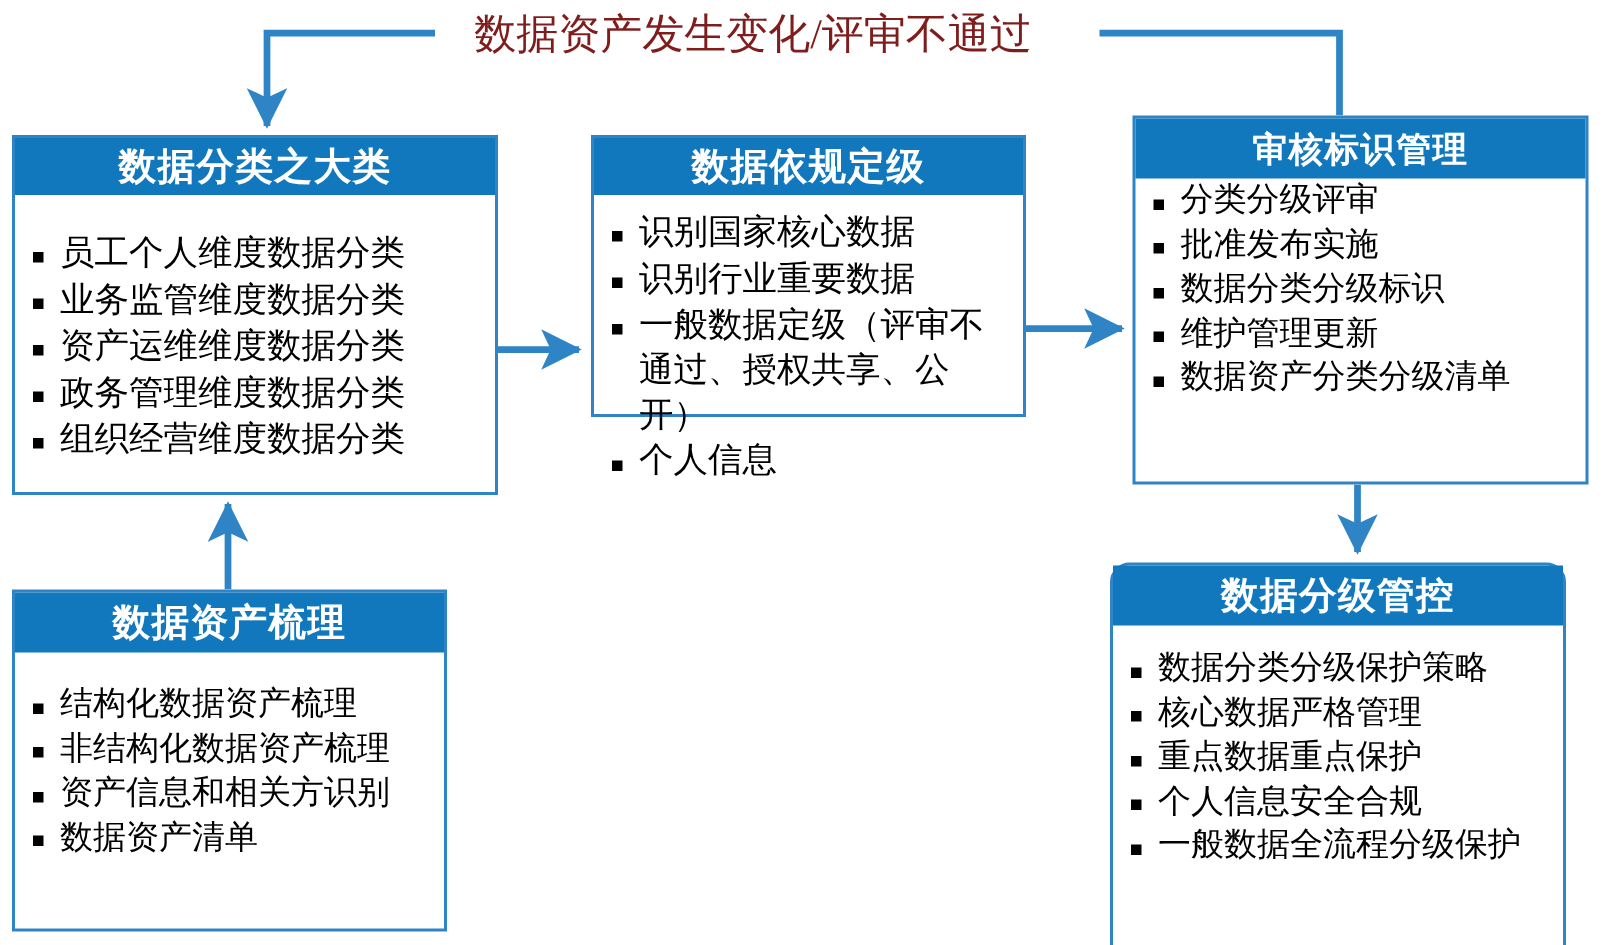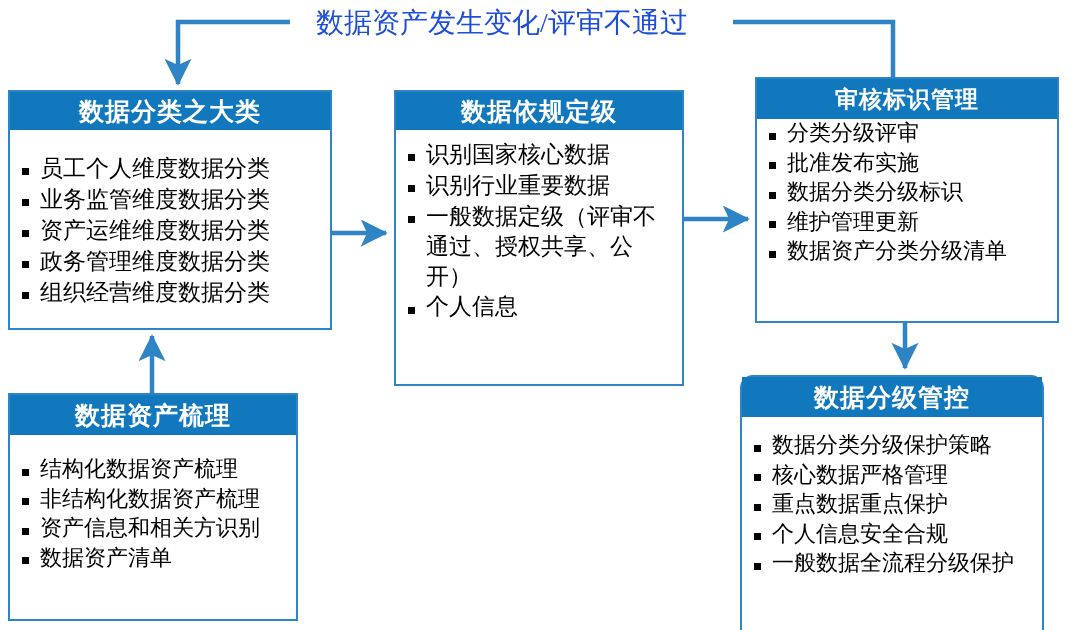--- a/index.html
+++ b/index.html
@@ -69,21 +69,21 @@
     position: absolute;
     left: 4px;
     top: 0.62em;
     width: 7px;
     height: 7px;
     background: #000000;
   }
 
   
   #node-classification { left: 8px;   top: 90px;  width: 324px; height: 240px; }
-  #node-grading        { left: 394px; top: 90px;  width: 290px; height: 296px; }
+  #node-grading        { left: 394px; top: 90px;  width: 290px; height: 188px; }
   #node-audit          { left: 755px; top: 77px;  width: 304px; height: 246px; }
   #node-inventory      { left: 8px;   top: 393px; width: 290px; height: 228px; }
   #node-control        { left: 740px; top: 375px; width: 304px; height: 276px; border-radius: 13px; }
 
   #node-classification .node-header { height: 38px; font-size: 25px; text-align: right; }
   #node-grading .node-header        { height: 38px; font-size: 25px; }
   #node-audit .node-header          { height: 40px; font-size: 23px; }
   #node-inventory .node-header      { height: 40px; font-size: 25px; text-align: center; }
   #node-control .node-header        { height: 40px; font-size: 25px; }
 
@@ -99,21 +99,21 @@
   #node-inventory .node-body      { padding-top: 20px; }
   #node-control .node-body        { padding-top: 14px; }
 
   #feedback-label {
     position: absolute;
     left: 292px;
     top: 4px;
     width: 420px;
     text-align: center;
     font-size: 28px;
-    color: #1d4ed8;
+    color: #7f1d1d;
     white-space: nowrap;
     z-index: 3;
   }
 </style>
 </head>
 <body>
 
 <div id="canvas">
 
   <svg id="arrow-layer" viewBox="0 0 1080 630" width="1080" height="630" xmlns="http://www.w3.org/2000/svg">

